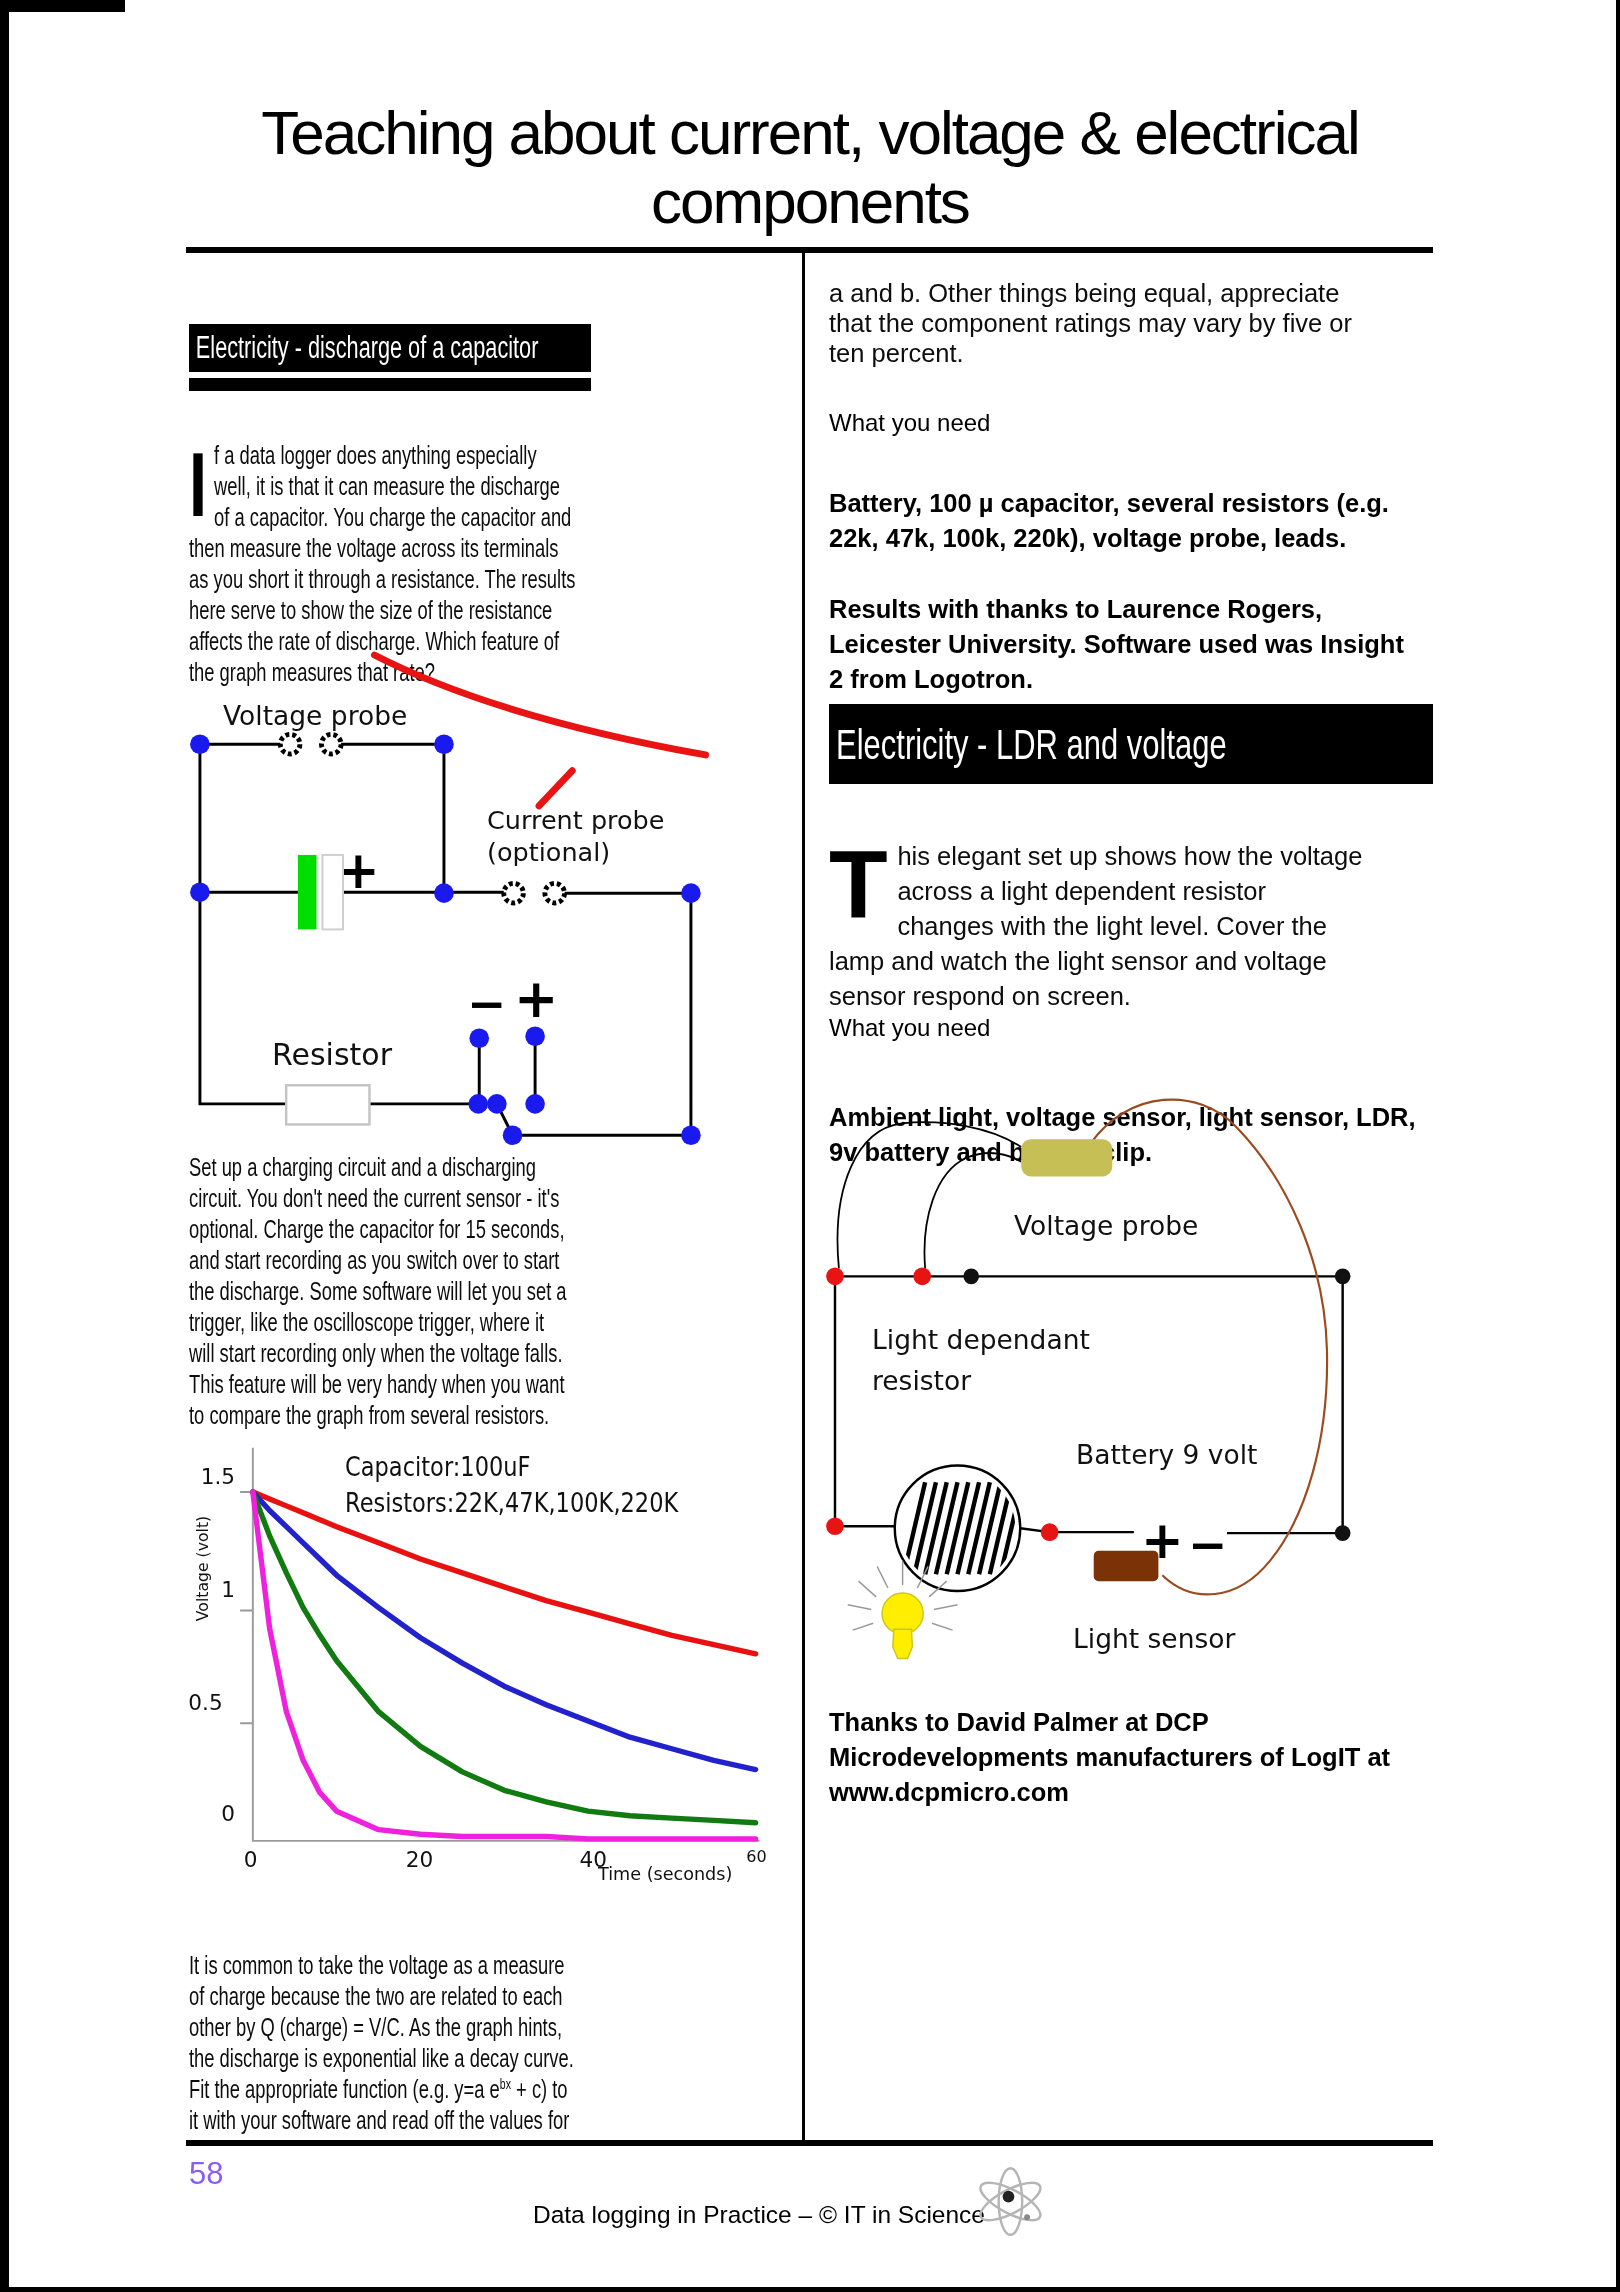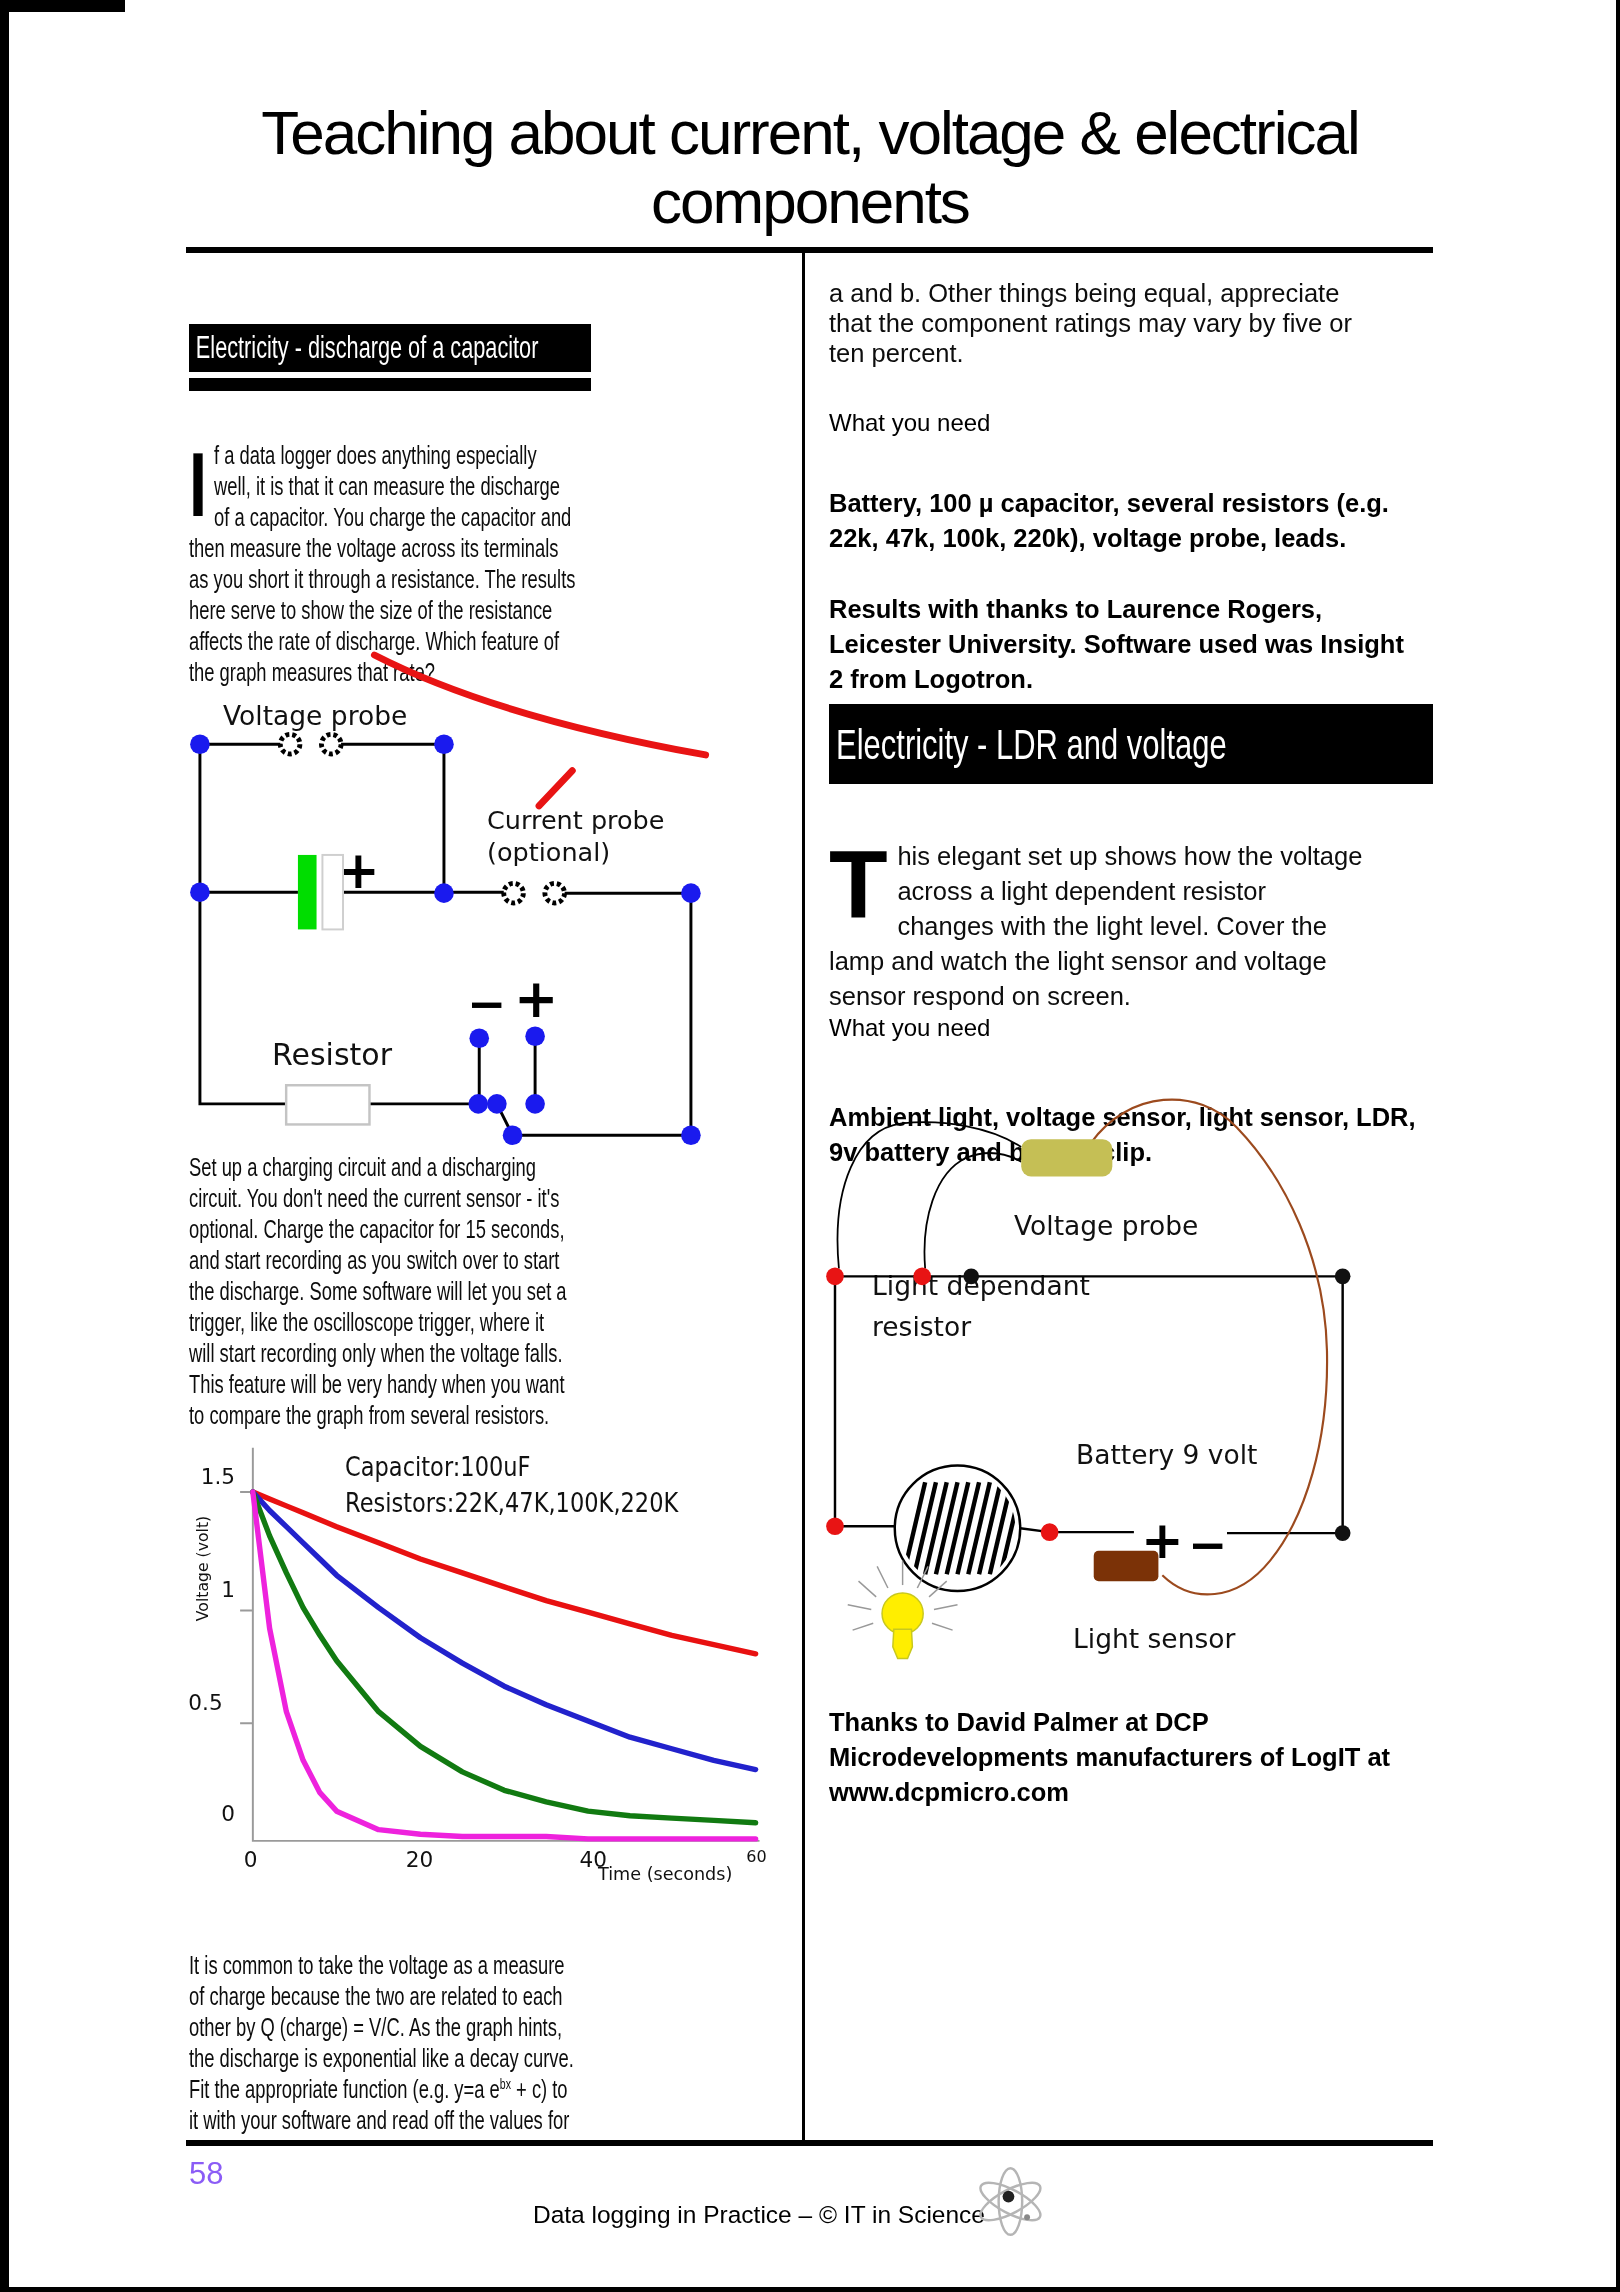--- a/index.html
+++ b/index.html
@@ -119,21 +119,21 @@
 changes with the light level. Cover the
 lamp and watch the light sensor and voltage
 sensor respond on screen.</span>
 </div>
 
 <div class="abs wyn" style="left:829px;top:1014px">What you need</div>
 <div class="abs bi" style="left:829px;top:1100px">Ambient light, voltage sensor, light sensor, LDR,
 9v battery and battery clip.</div>
 
 <div class="abs hand" style="left:1014px;top:1210px;font-size:26.5px">Voltage probe</div>
-<div class="abs hand" style="left:872px;top:1265px;font-size:26.5px;line-height:41px">Light dependant
+<div class="abs hand" style="left:872px;top:1319px;font-size:26.5px;line-height:41px">Light dependant
 resistor</div>
 <div class="abs hand" style="left:1076px;top:1439px;font-size:26.5px">Battery 9 volt</div>
 <div class="abs handsign" style="left:1141px;top:1515px;font-size:51px">+</div>
 <div class="abs handsign" style="left:1188px;top:1521px;font-size:47px">−</div>
 <div class="abs hand" style="left:1073px;top:1623px;font-size:26.5px">Light sensor</div>
 
 <div class="abs bi" style="left:829px;top:1705px;line-height:35px">Thanks to David Palmer at DCP
 Microdevelopments manufacturers of LogIT at
 www.dcpmicro.com</div>
 

